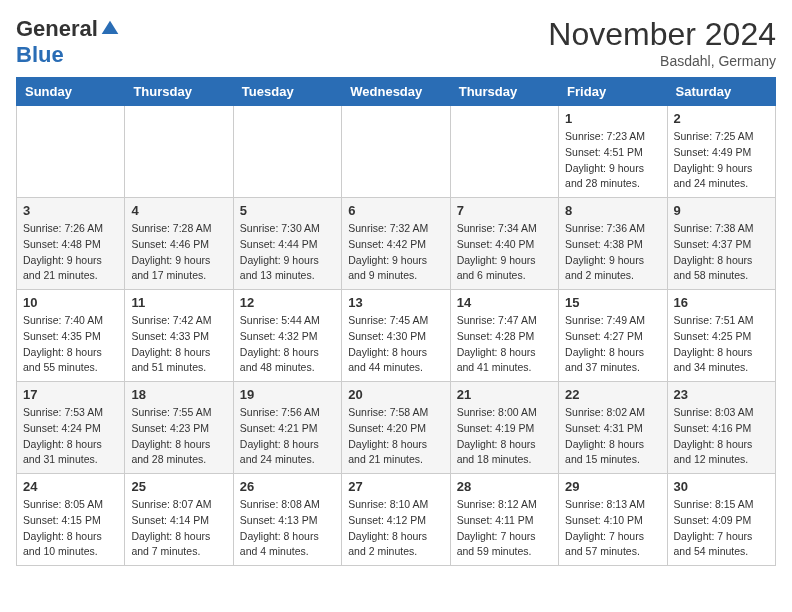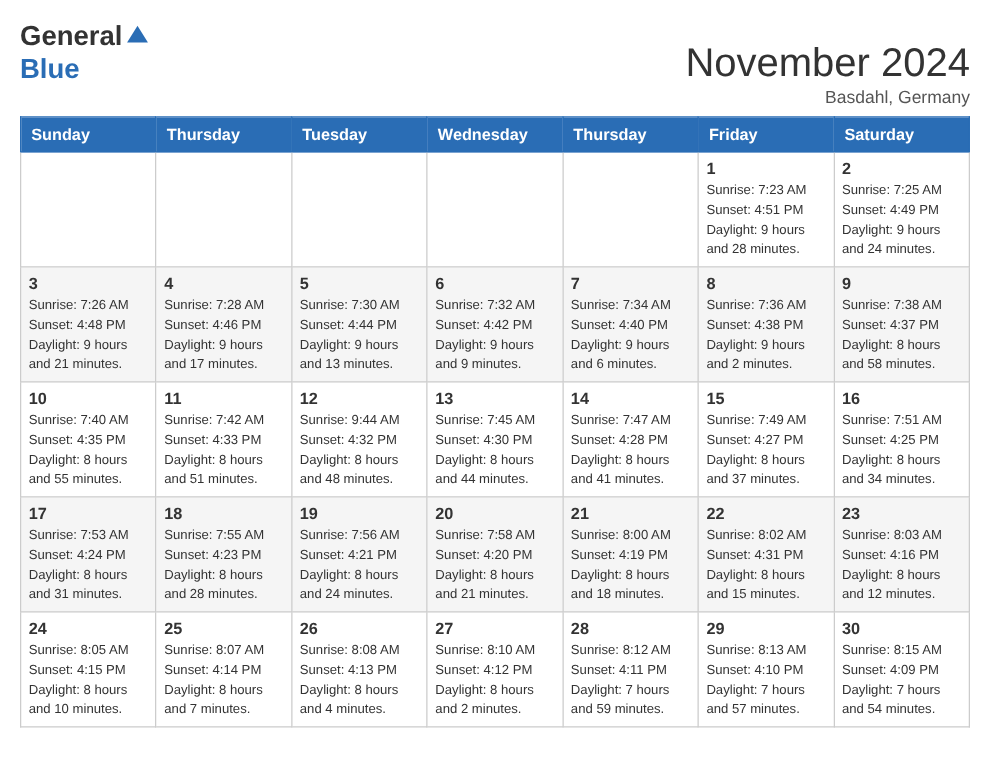--- a/index.html
+++ b/index.html
@@ -36,21 +36,20 @@
       font-weight: bold;
       color: #2a6db5;
     }
     .logo-icon {
       width: 20px;
       height: 20px;
       margin-left: 2px;
     }
     .title-section {
       text-align: right;
-      margin-top: 16px;
     }
     .month-title {
       font-size: 32px;
       font-weight: normal;
       color: #333;
     }
     .location {
       font-size: 14px;
       color: #555;
     }
@@ -197,21 +196,21 @@
           <div class="day-info">Daylight: 8 hours and 55 minutes.</div>
         </td>
         <td>
           <span class="day-number">11</span>
           <div class="day-info">Sunrise: 7:42 AM</div>
           <div class="day-info">Sunset: 4:33 PM</div>
           <div class="day-info">Daylight: 8 hours and 51 minutes.</div>
         </td>
         <td>
           <span class="day-number">12</span>
-          <div class="day-info">Sunrise: 9:44 AM</div>
+          <div class="day-info">Sunrise: 5:44 AM</div>
           <div class="day-info">Sunset: 4:32 PM</div>
           <div class="day-info">Daylight: 8 hours and 48 minutes.</div>
         </td>
         <td>
           <span class="day-number">13</span>
           <div class="day-info">Sunrise: 7:45 AM</div>
           <div class="day-info">Sunset: 4:30 PM</div>
           <div class="day-info">Daylight: 8 hours and 44 minutes.</div>
         </td>
         <td>

